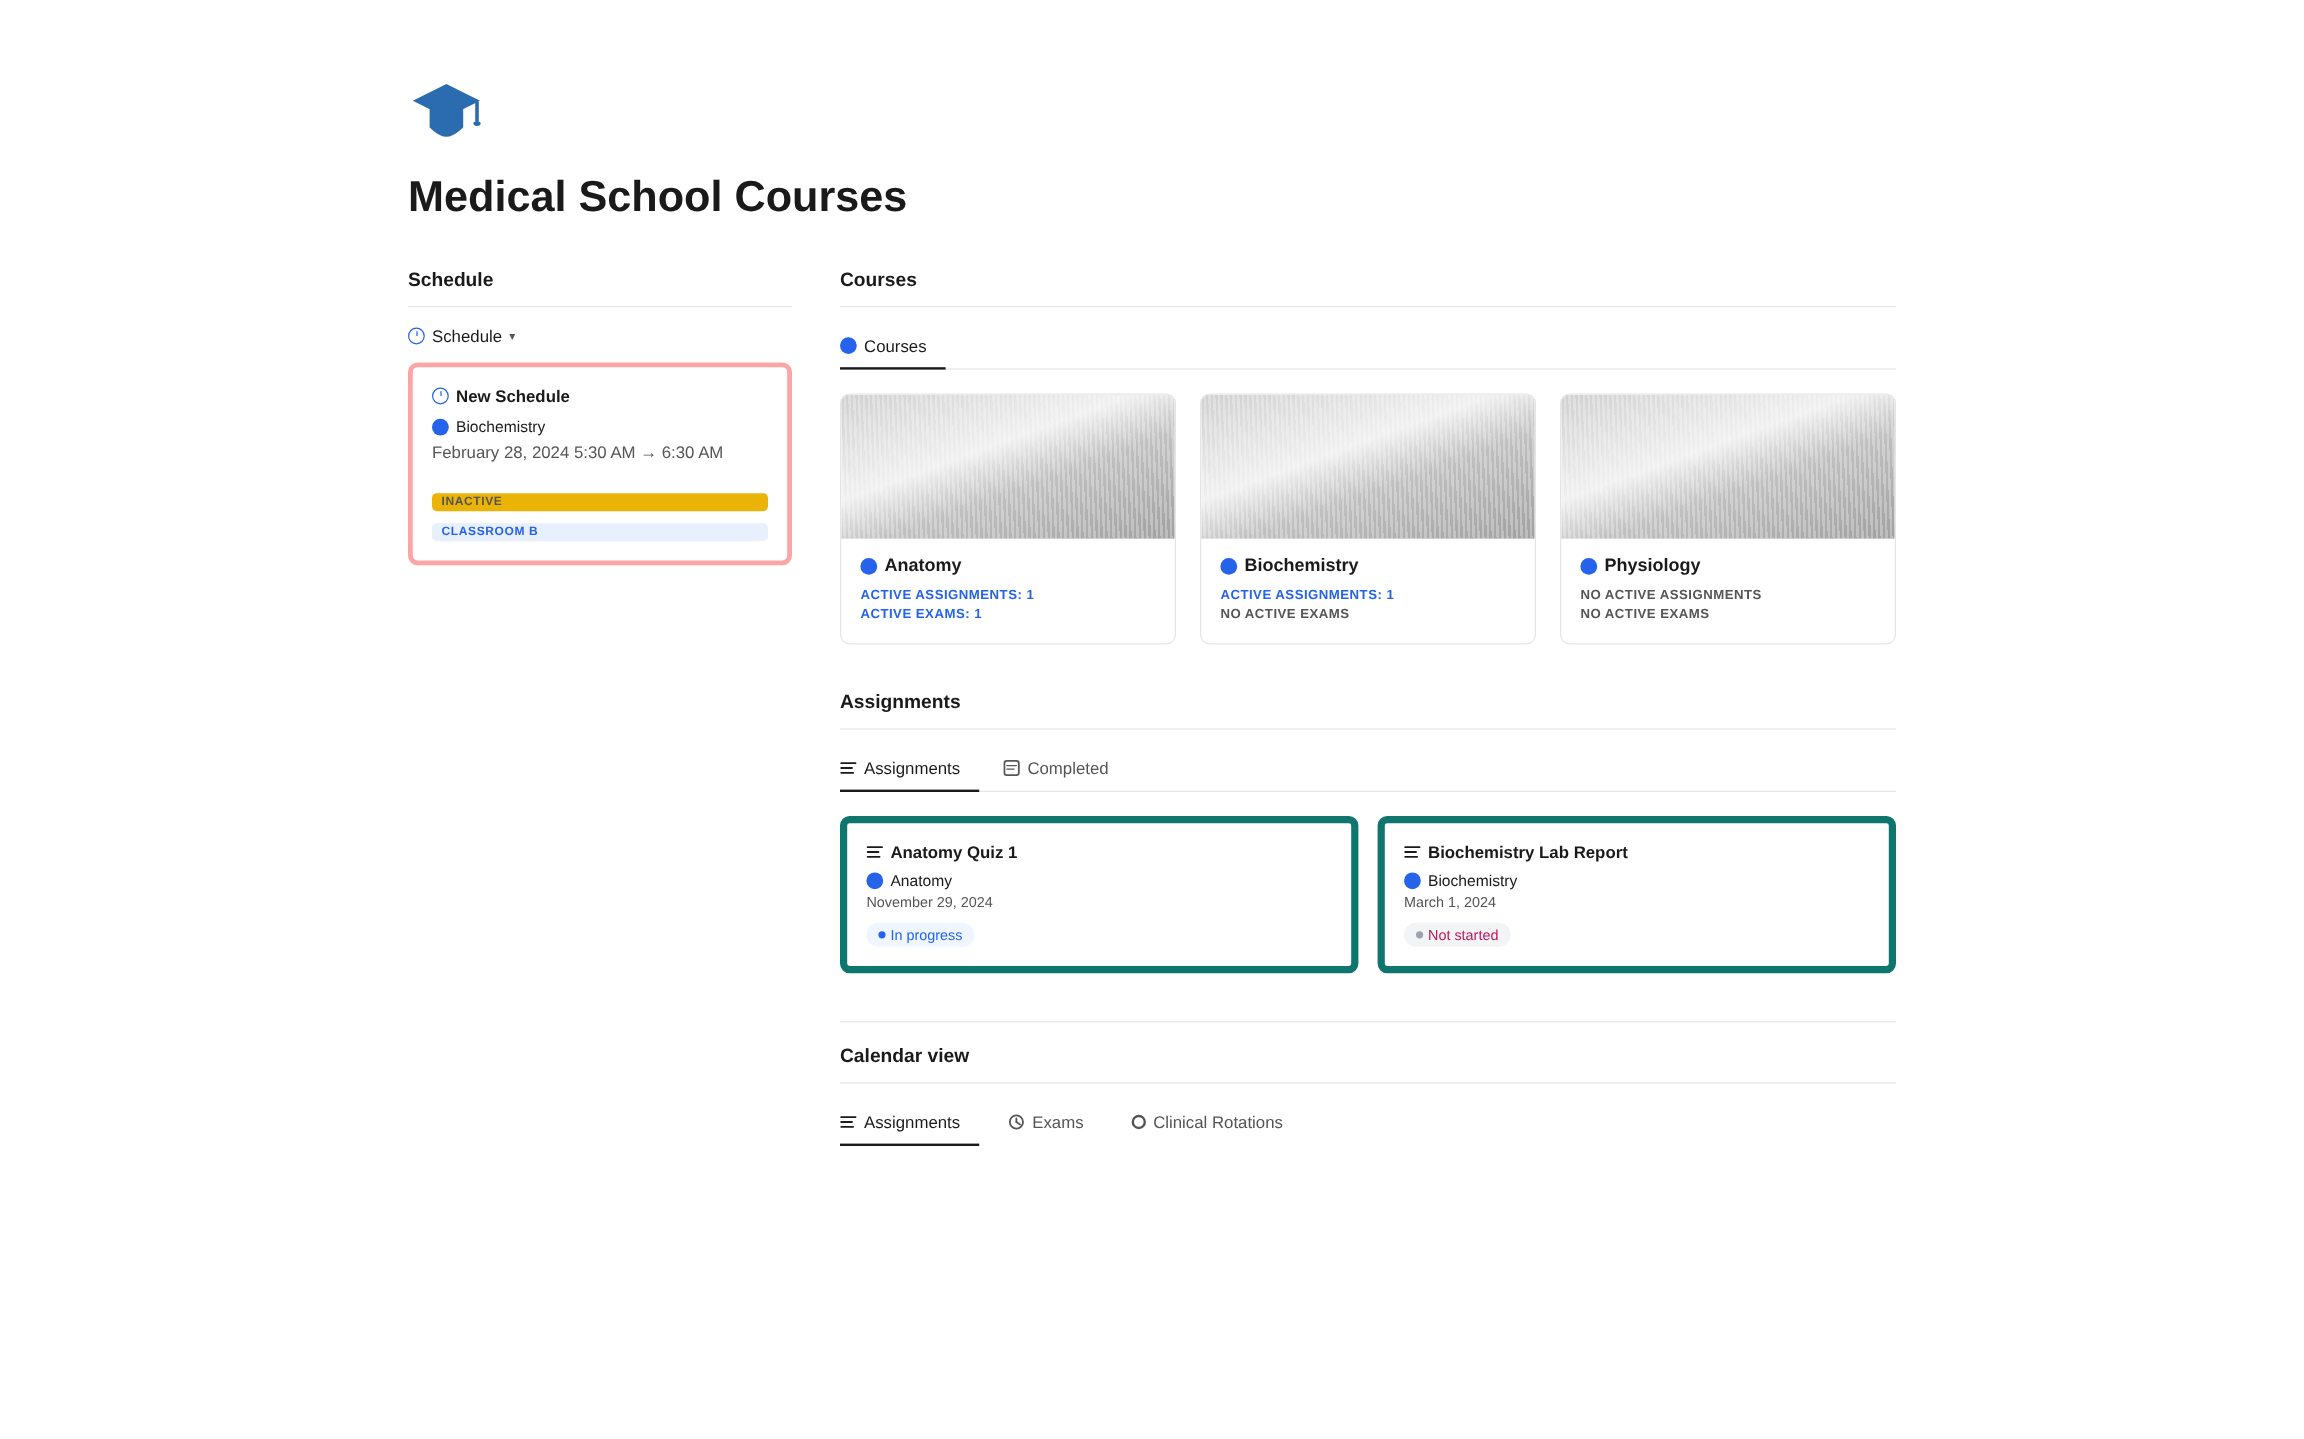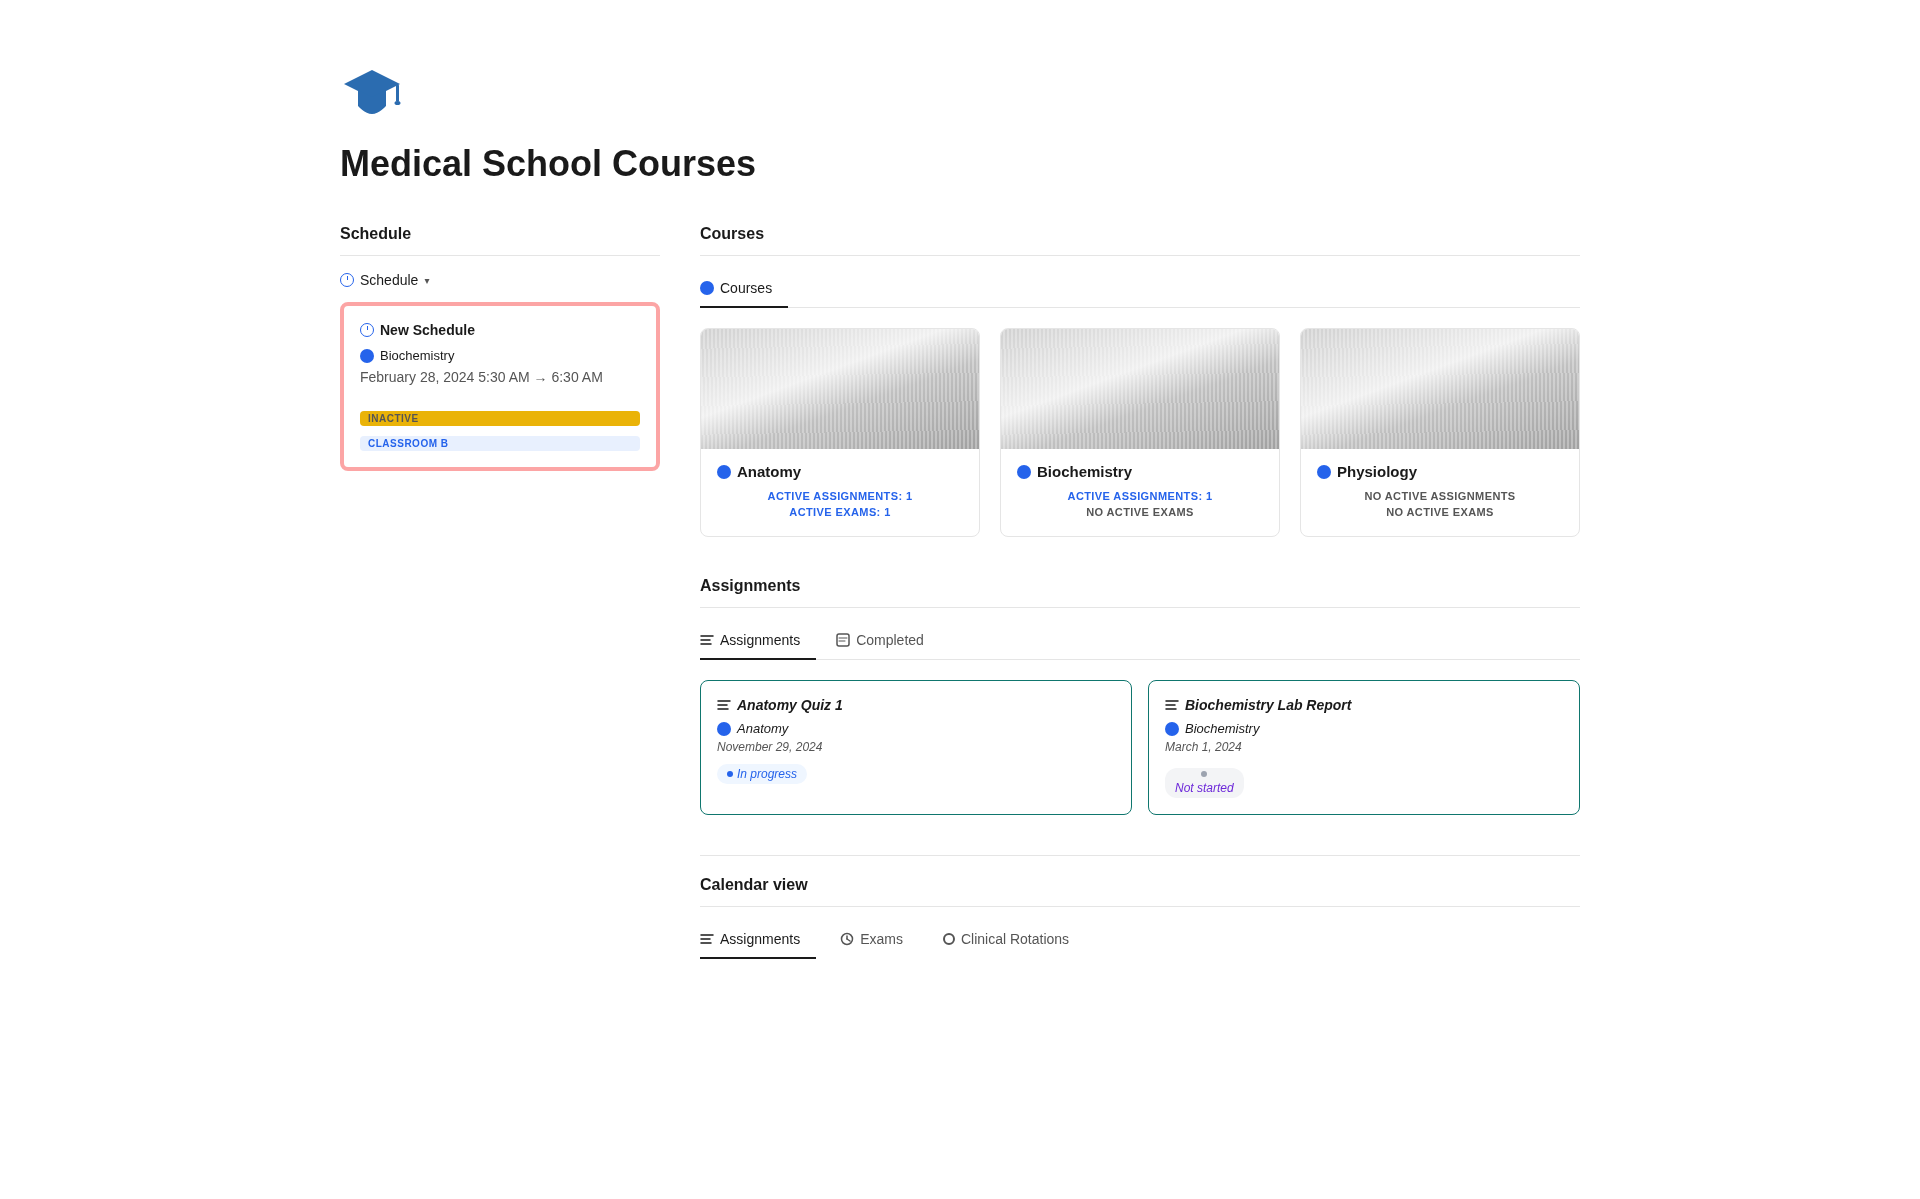--- a/index.html
+++ b/index.html
@@ -175,21 +175,20 @@
       color: #1a1a1a;
       margin-bottom: 10px;
     }
     .course-stat {
       font-size: 11px;
       font-weight: 600;
       letter-spacing: 0.4px;
       text-transform: uppercase;
       color: #555;
       margin-bottom: 4px;
-      text-align: center;
     }
     .course-stat.active-assignments {
       color: #2563eb;
     }
     .course-stat.active-exams {
       color: #2563eb;
     }
     
     .assignments-section {
       margin-bottom: 40px;
@@ -199,26 +198,25 @@
       gap: 20px;
       border-bottom: 1px solid #e5e5e5;
       margin-bottom: 20px;
     }
     .assignments-grid {
       display: grid;
       grid-template-columns: repeat(2, 1fr);
       gap: 16px;
     }
     .assignment-card {
-      border: 1px solid #0f766e;
+      border: 6px solid #0f766e;
       border-radius: 8px;
       padding: 16px;
       background: #fff;
       cursor: pointer;
-      font-style: italic;
     }
     .assignment-title {
       display: flex;
       align-items: center;
       gap: 6px;
       font-size: 14px;
       font-weight: 600;
       color: #1a1a1a;
       margin-bottom: 8px;
     }
@@ -243,22 +241,21 @@
       border-radius: 12px;
       font-size: 12px;
       font-weight: 500;
     }
     .status-in-progress {
       background: #eff6ff;
       color: #2563eb;
     }
     .status-not-started {
       background: #f3f4f6;
-      color: #6d28d9;
-      flex-direction: column;
+      color: #be185d;
     }
     .status-dot {
       width: 6px;
       height: 6px;
       border-radius: 50%;
       display: inline-block;
     }
     .dot-blue { background: #2563eb; }
     .dot-gray { background: #9ca3af; }
     

